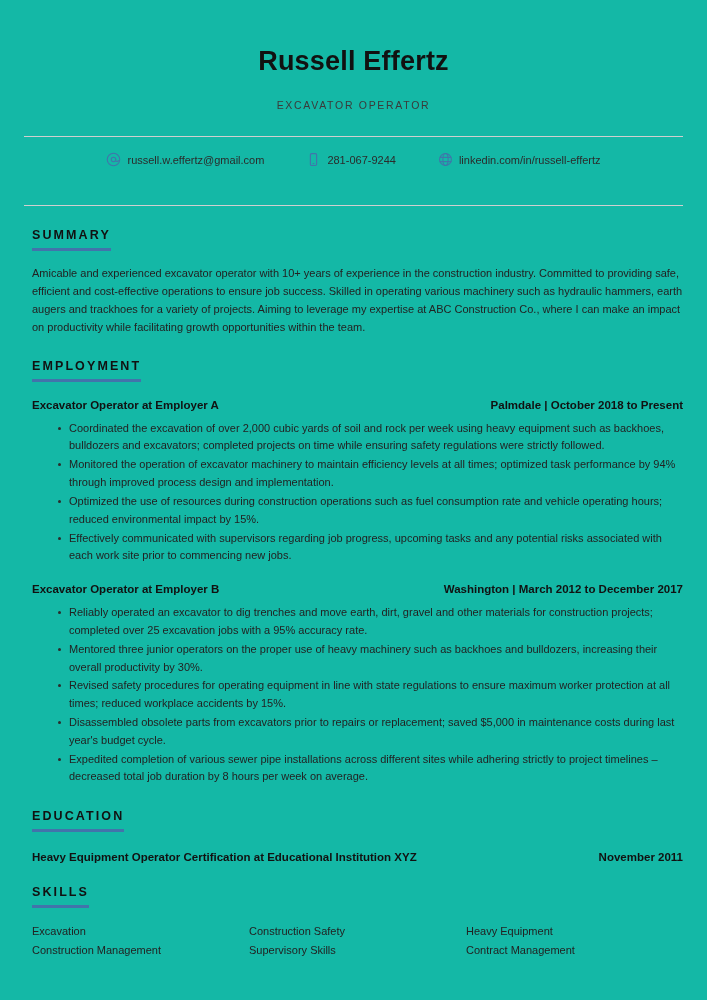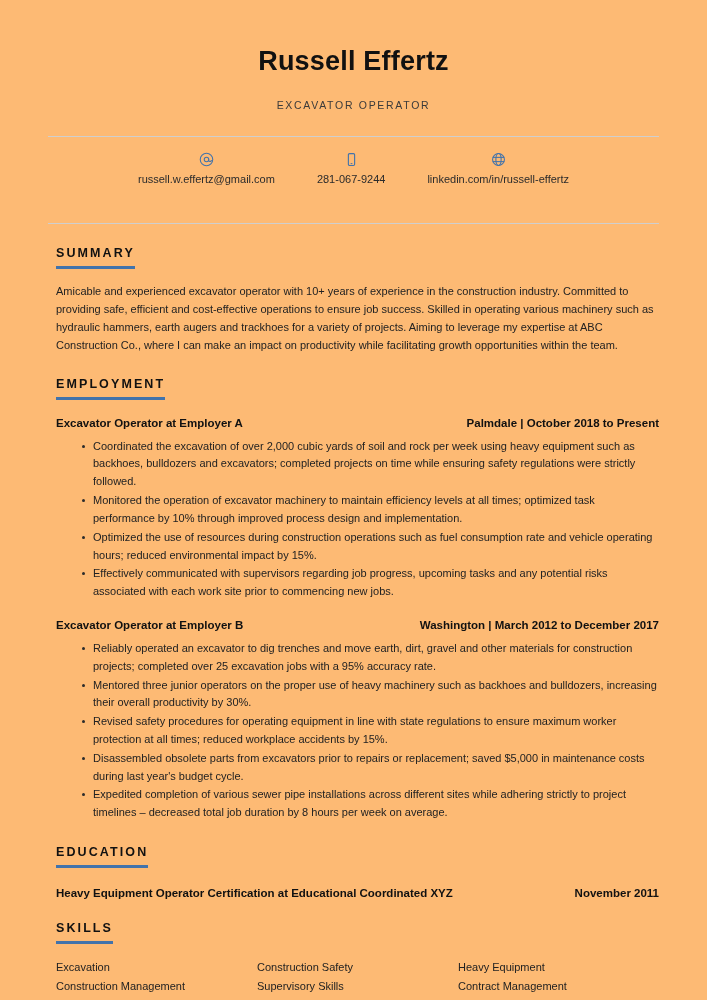--- a/index.html
+++ b/index.html
@@ -11,22 +11,22 @@
     width: 707px;
     height: 1000px;
     font-family: "Liberation Sans", sans-serif;
     color: #1a1a1a;
     -webkit-font-smoothing: antialiased;
   }
   .page {
     width: 707px;
     height: 1000px;
     box-sizing: border-box;
-    padding: 0 48px;
-    background: #fdba74;
+    padding: 0 24px;
+    background: #14b8a6;
     position: relative;
     overflow: hidden;
   }
 
   
   .name {
     text-align: center;
     font-size: 27px;
     font-weight: bold;
     letter-spacing: 0.2px;
@@ -58,21 +58,20 @@
     gap: 42px;
     padding: 15px 0 14px 0;
   }
   .contact-item {
     display: flex;
     align-items: center;
     gap: 6px;
     font-size: 11px;
     color: #2b2b2b;
     white-space: nowrap;
-    flex-direction: column;
   }
   .contact-icon {
     width: 15px;
     height: 15px;
     display: inline-flex;
     align-items: center;
     justify-content: center;
     flex: 0 0 auto;
   }
   .contact-icon svg { display: block; }
@@ -246,21 +245,21 @@
       <div class="heading-underline"></div>
     </div>
 
     <div class="job">
       <div class="job-row">
         <div class="job-name">Excavator Operator at Employer A</div>
         <div class="job-meta">Palmdale | October 2018 to Present</div>
       </div>
       <ul class="bullets">
         <li>Coordinated the excavation of over 2,000 cubic yards of soil and rock per week using heavy equipment such as backhoes, bulldozers and excavators; completed projects on time while ensuring safety regulations were strictly followed.</li>
-        <li>Monitored the operation of excavator machinery to maintain efficiency levels at all times; optimized task performance by 10% through improved process design and implementation.</li>
+        <li>Monitored the operation of excavator machinery to maintain efficiency levels at all times; optimized task performance by 94% through improved process design and implementation.</li>
         <li>Optimized the use of resources during construction operations such as fuel consumption rate and vehicle operating hours; reduced environmental impact by 15%.</li>
         <li>Effectively communicated with supervisors regarding job progress, upcoming tasks and any potential risks associated with each work site prior to commencing new jobs.</li>
       </ul>
     </div>
 
     <div class="job">
       <div class="job-row">
         <div class="job-name">Excavator Operator at Employer B</div>
         <div class="job-meta">Washington | March 2012 to December 2017</div>
       </div>
@@ -273,21 +272,21 @@
       </ul>
     </div>
   </div>
 
   <div class="section">
     <div class="heading-wrap">
       <div class="section-heading">EDUCATION</div>
       <div class="heading-underline"></div>
     </div>
     <div class="edu-row">
-      <div class="edu-name">Heavy Equipment Operator Certification at Educational Coordinated XYZ</div>
+      <div class="edu-name">Heavy Equipment Operator Certification at Educational Institution XYZ</div>
       <div class="edu-date">November 2011</div>
     </div>
   </div>
 
   <div class="section">
     <div class="heading-wrap">
       <div class="section-heading">SKILLS</div>
       <div class="heading-underline"></div>
     </div>
     <div class="skills-grid">

